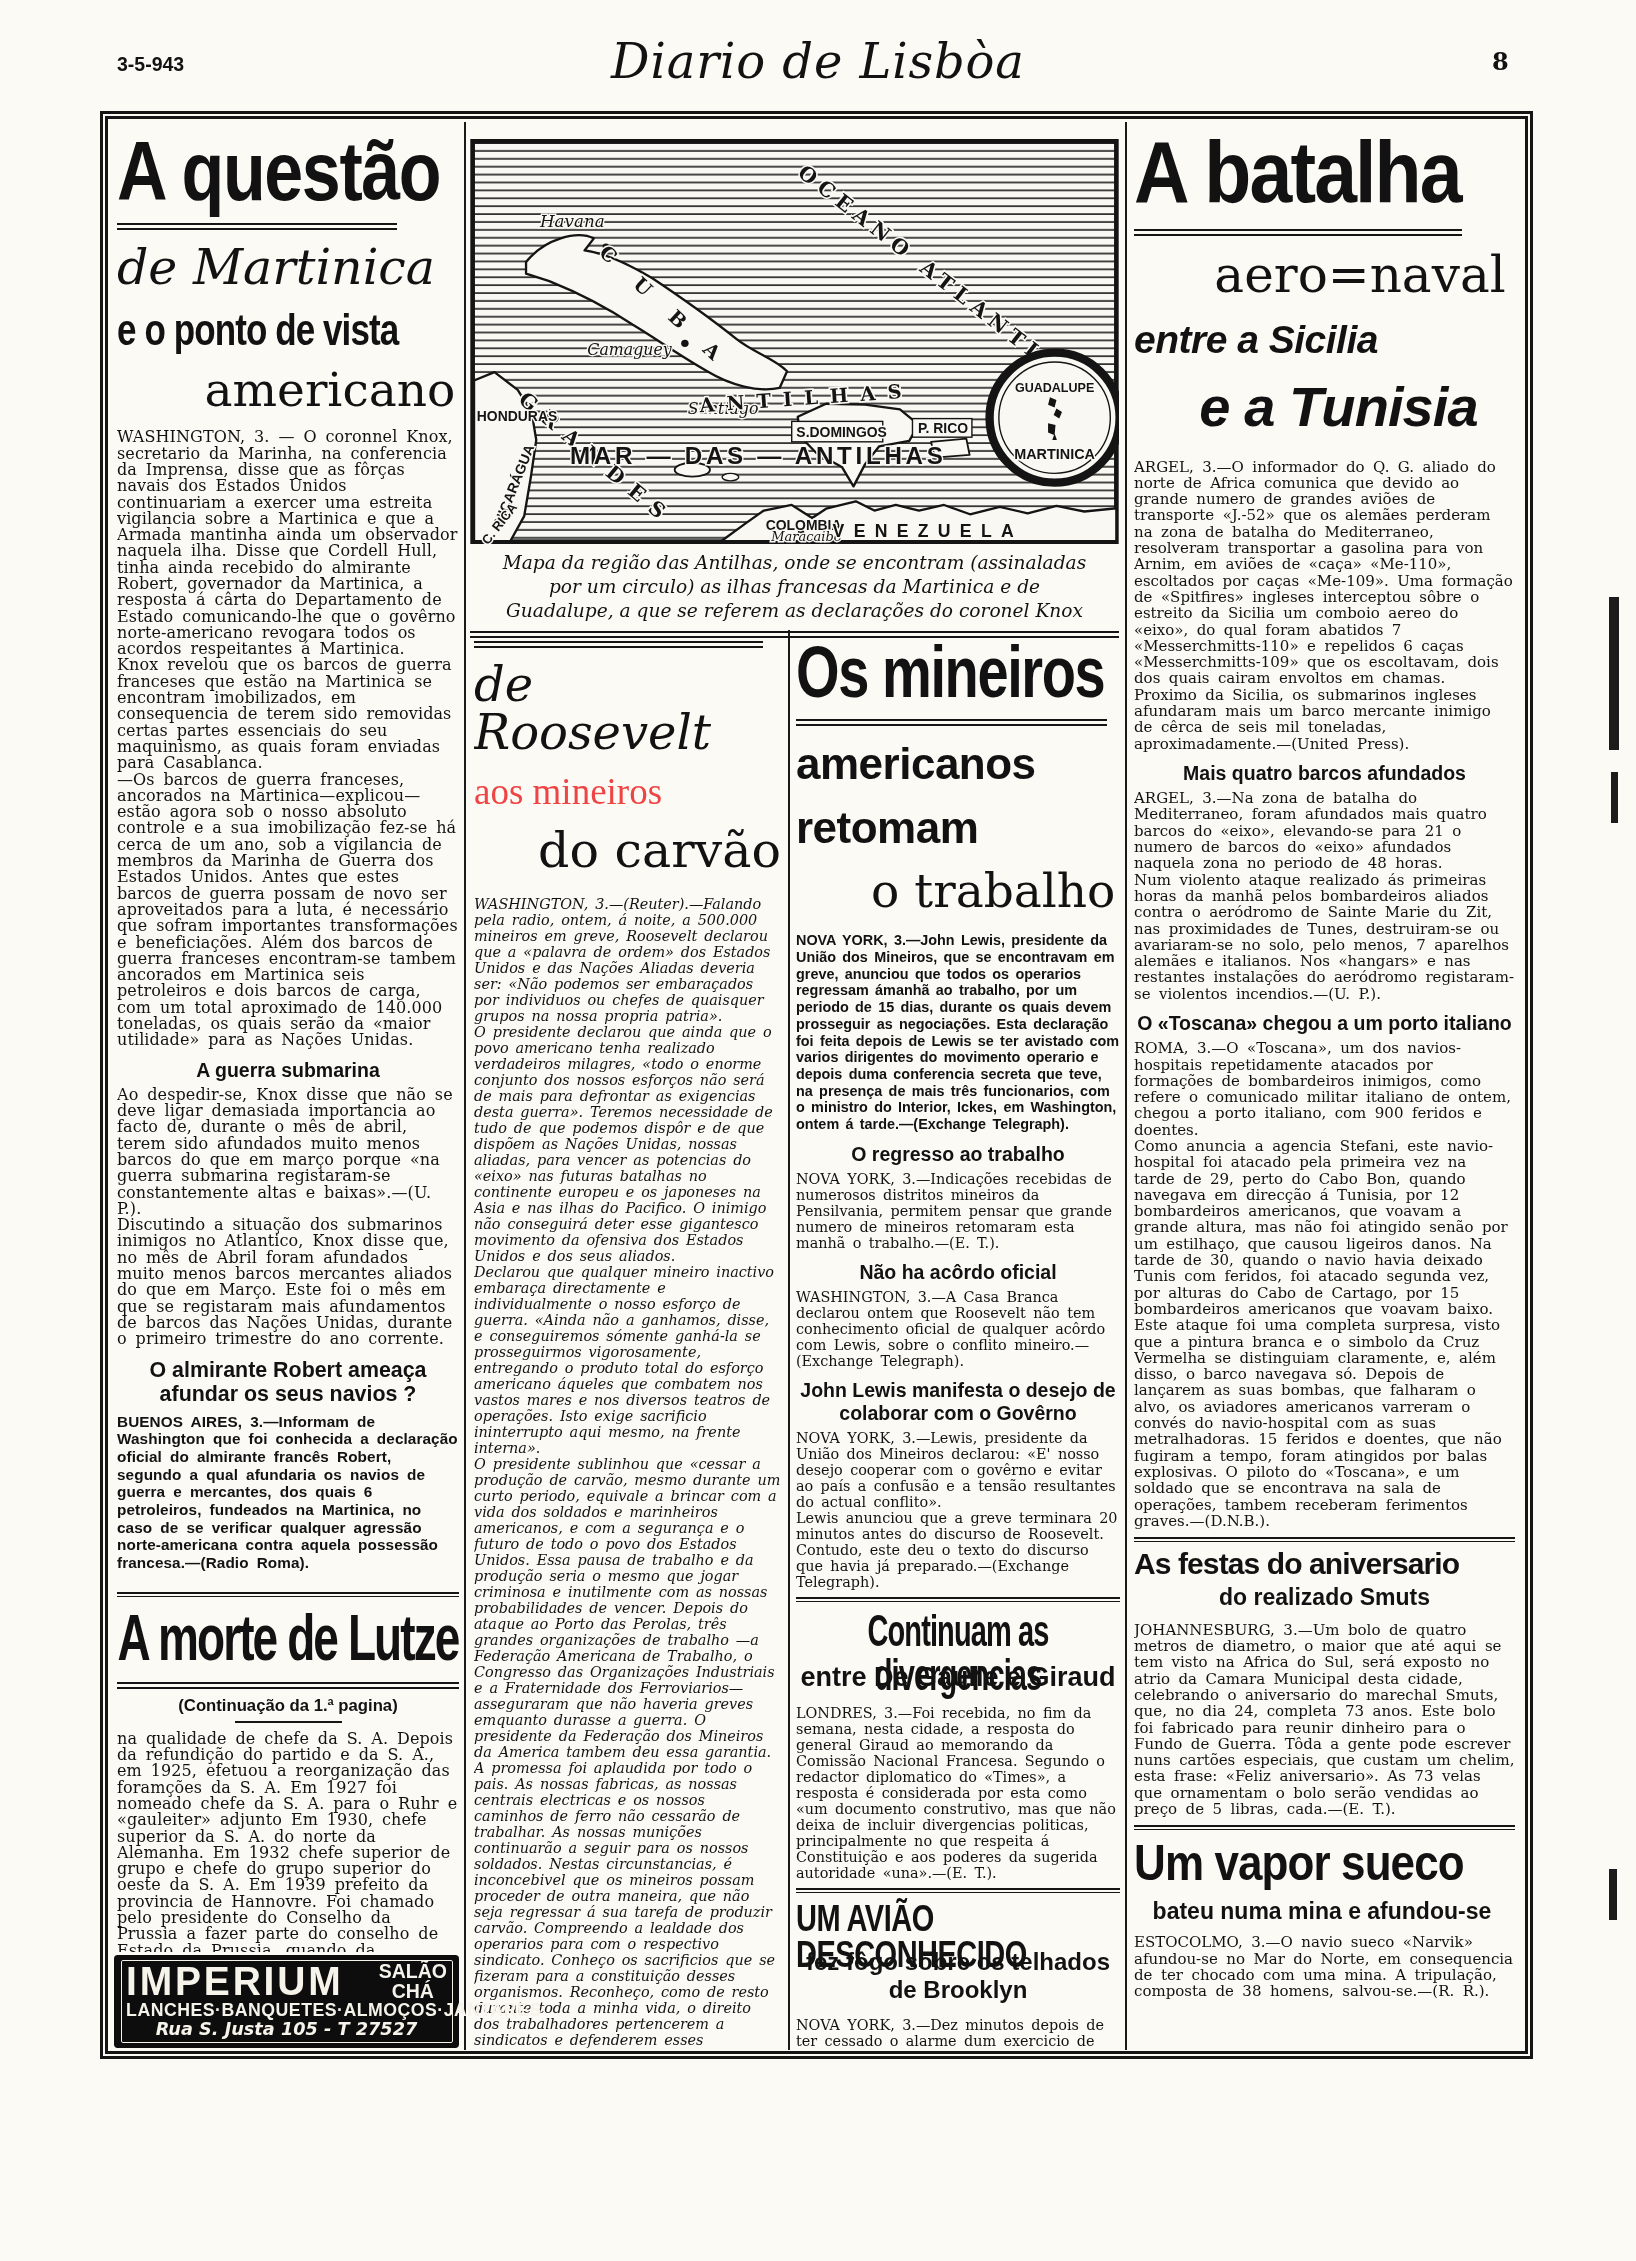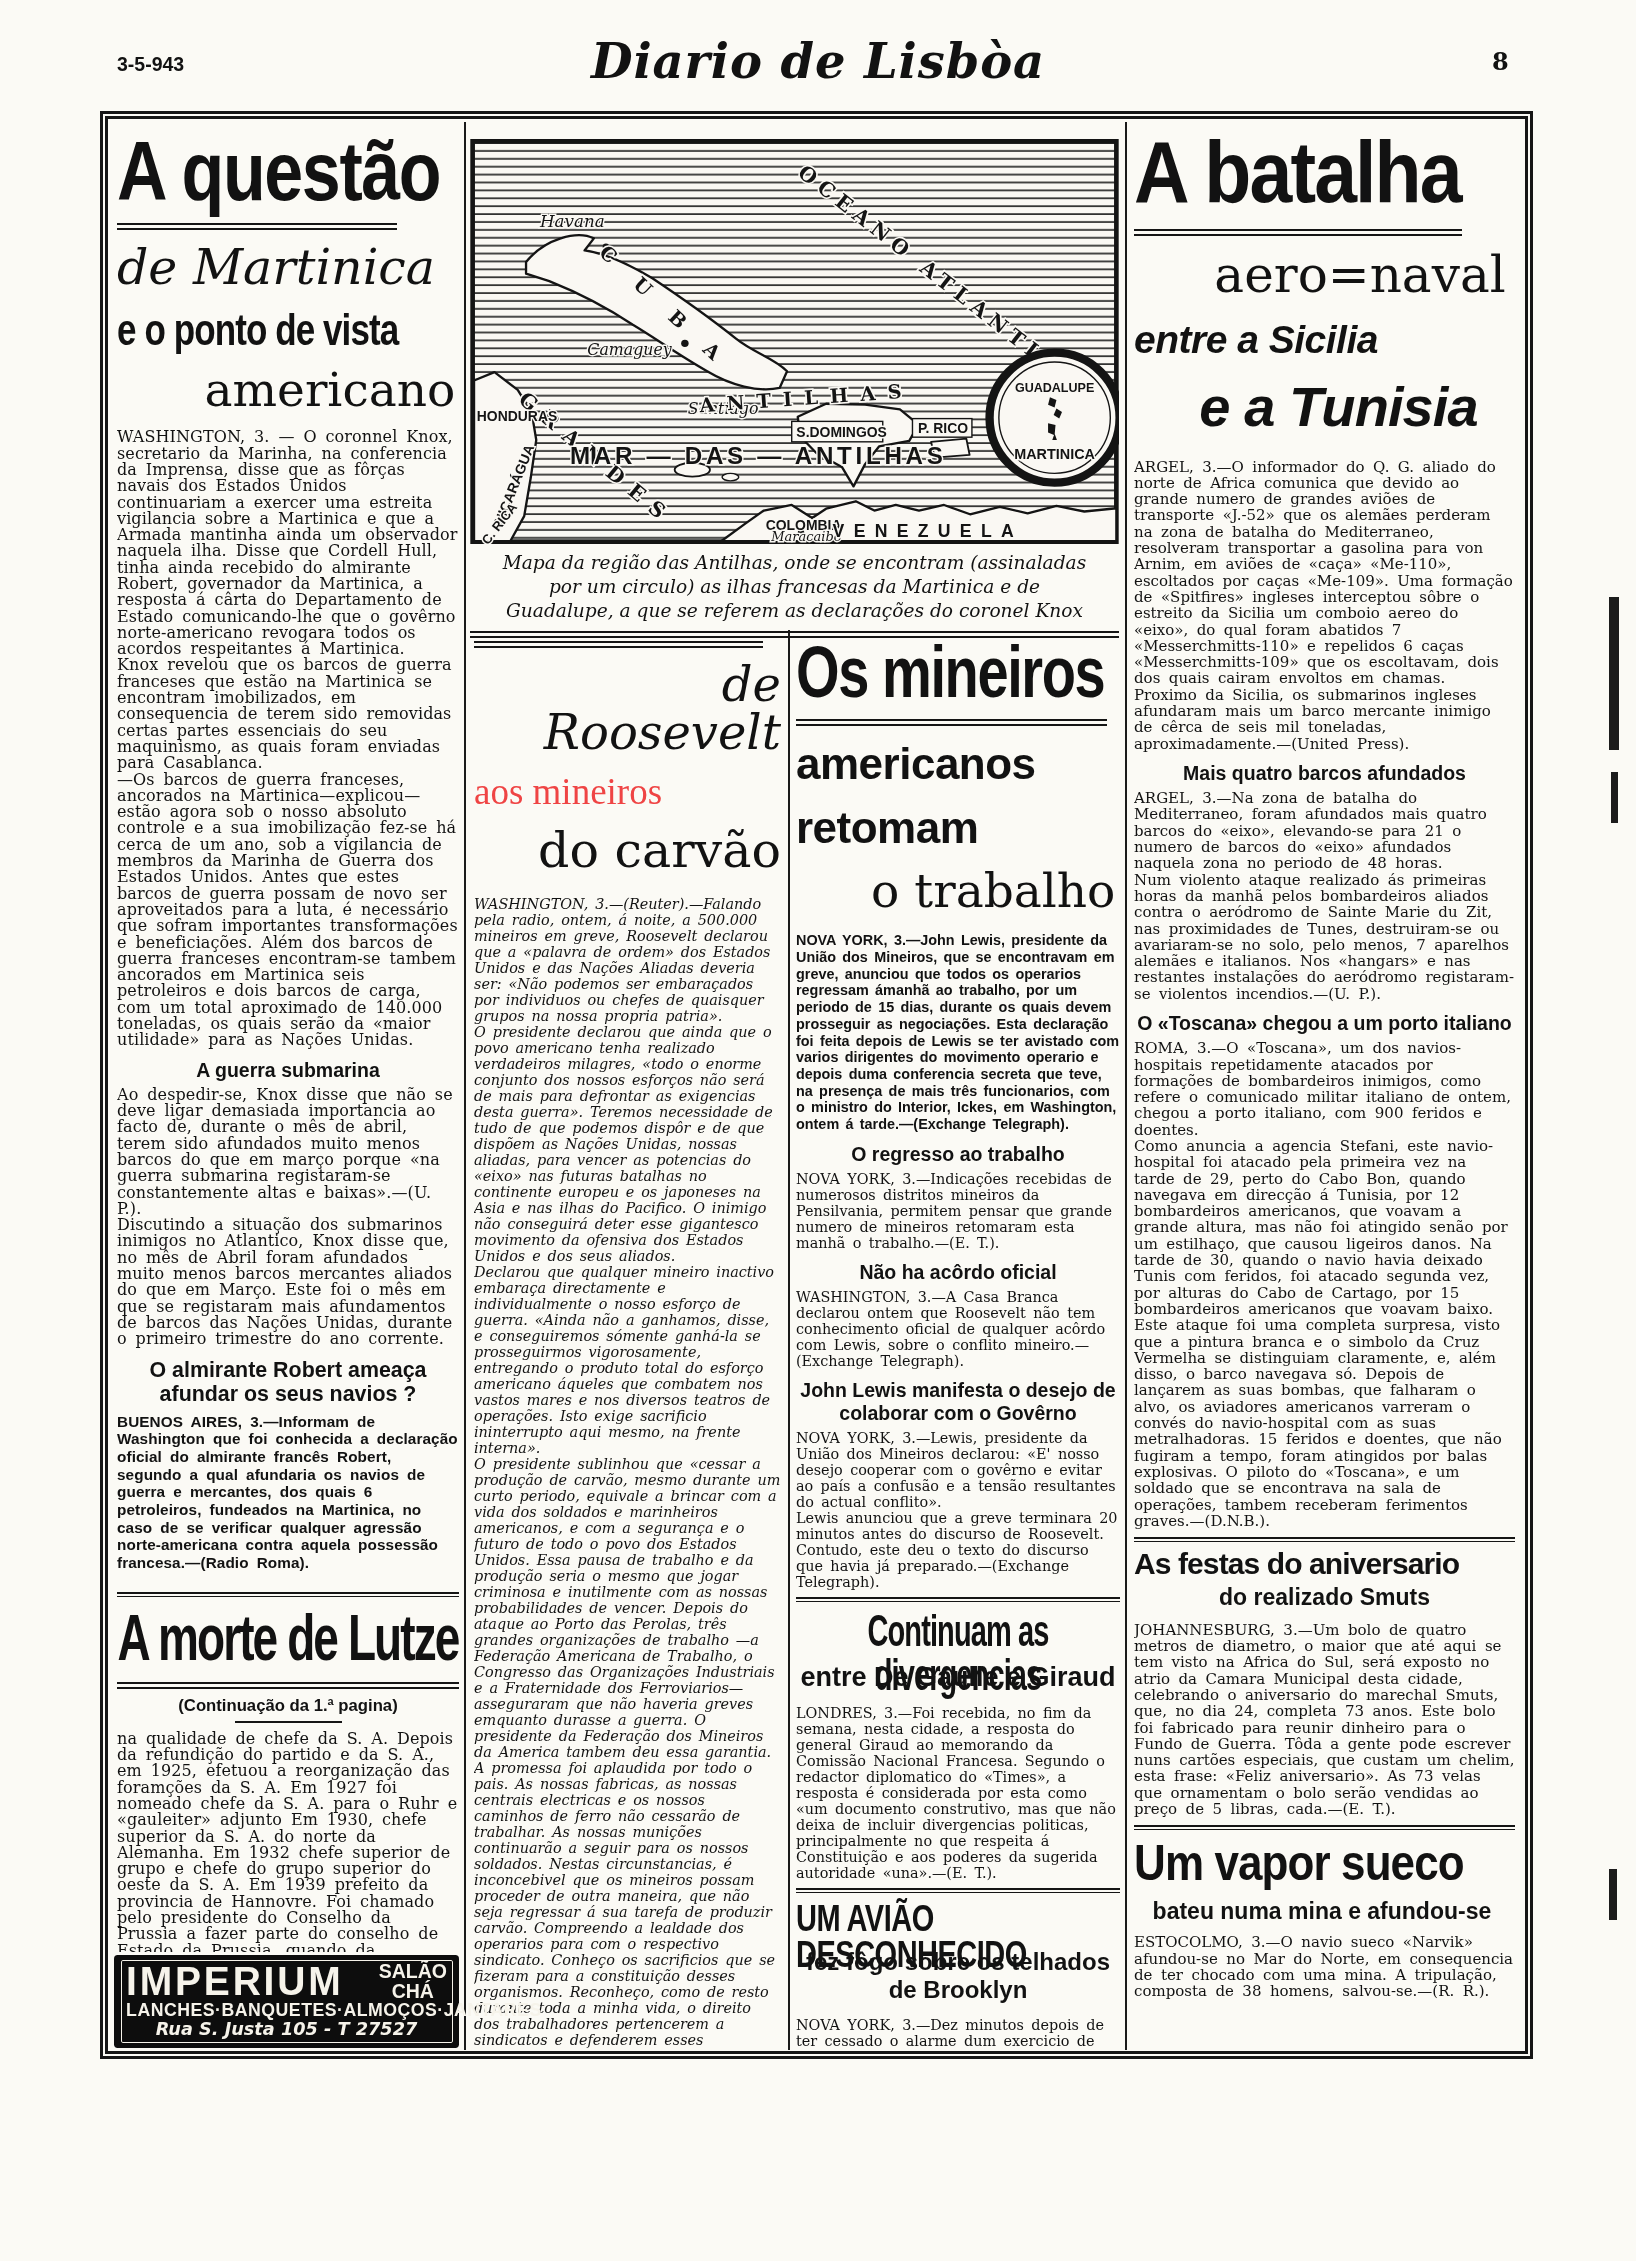--- a/index.html
+++ b/index.html
@@ -3,21 +3,21 @@
 <meta charset="utf-8">
 <title>Diario de Lisbòa — p.8</title>
 <style>
   * { margin:0; padding:0; box-sizing:border-box; }
   body { background:#e8e6e0; font-family:"DejaVu Serif", serif; }
   #page { position:relative; width:1636px; height:2261px; background:#fbfaf5; color:#121212; overflow:hidden; }
 
   
   #hdr-date { position:absolute; left:117px; top:55px; font:bold 19.5px/1 "Liberation Sans", sans-serif; }
   #masthead { position:absolute; left:0; top:33px; width:1636px; text-align:center;
-              font-family:"DejaVu Serif", serif; font-style:italic; font-weight:bold; font-size:48px;
+              font-family:"DejaVu Serif", serif; font-style:italic; font-weight:normal; font-size:48px;
               letter-spacing:0.9px; }
   #hdr-page { position:absolute; left:1492px; top:50px; font:bold 24px/1 "DejaVu Serif", serif; }
 
   
   #frame { position:absolute; left:100px; top:111px; width:1433px; height:1948px; border:8.4px double #151515; }
   .vr { position:absolute; width:2.3px; background:#1a1a1a; }
   .rule2  { height:7px; border-top:2.8px solid #151515; border-bottom:2.3px solid #151515; margin:4.6px 0; }
   .rule2s { height:5.1px; border-top:2.3px solid #151515; border-bottom:1.4px solid #151515; margin:7.4px 0; }
   .mini-rule { width:107px; height:2.8px; background:#151515; margin:4.6px auto 7.4px; }
 
@@ -33,21 +33,21 @@
   .h-questao { font:bold 70px/1 "Liberation Sans", sans-serif; letter-spacing:-1.4px; transform:scaleY(1.18); }
   .deck-italic { font-family:"DejaVu Serif", serif; font-style:italic; font-size:49px; line-height:1.05;
                  text-align:left; padding-right:2.8px; margin-top:12px; }
   .deck-bold-wrap { height:50px; margin-top:14px; }
   .deck-bold { font:bold 35px/1 "Liberation Sans", sans-serif; letter-spacing:-0.9px; transform:scaleY(1.25); }
   .deck-serif { font-family:"DejaVu Serif", serif; font-size:47px; text-align:right; padding-right:3.7px;
                 margin:9.3px 0 16px; line-height:1; }
 
   .h-apelo-wrap { height:92px; }
   .h-apelo { font:bold 71px/1 "Liberation Sans", sans-serif; letter-spacing:-1.4px; transform:scaleY(1.2); }
-  .apelo-h2 { font-family:"DejaVu Serif", serif; font-style:italic; font-size:48px; text-align:right; margin-top:12px; line-height:1; }
+  .apelo-h2 { font-family:"DejaVu Serif", serif; font-style:italic; font-size:48px; text-align:left; margin-top:12px; line-height:1; }
   .apelo-h3 { font-family:Liberation Serif, serif; font-size:37px; color:#ef4444; margin-top:17px; line-height:1; }
   .apelo-h4 { font-family:"DejaVu Serif", serif; font-size:49px; text-align:right; margin:16.7px 0 20.5px; line-height:1; }
 
   .h-min-wrap { height:78px; }
   .h-min { font:bold 56px/1 "Liberation Sans", sans-serif; letter-spacing:-1.4px; transform:scaleY(1.3); }
   .min-h2 { font:bold 44px/1 "Liberation Sans", sans-serif; text-align:left; margin-top:16px; letter-spacing:-0.5px; }
   .min-h3 { font:bold 44px/1 "Liberation Sans", sans-serif; margin-top:20.5px; letter-spacing:-0.5px; }
   .min-h4 { font-family:"DejaVu Serif", serif; font-size:47px; text-align:right; margin:16.7px 4.6px 18.6px 0; line-height:1; }
 
   .h-bat-wrap { height:95px; }

